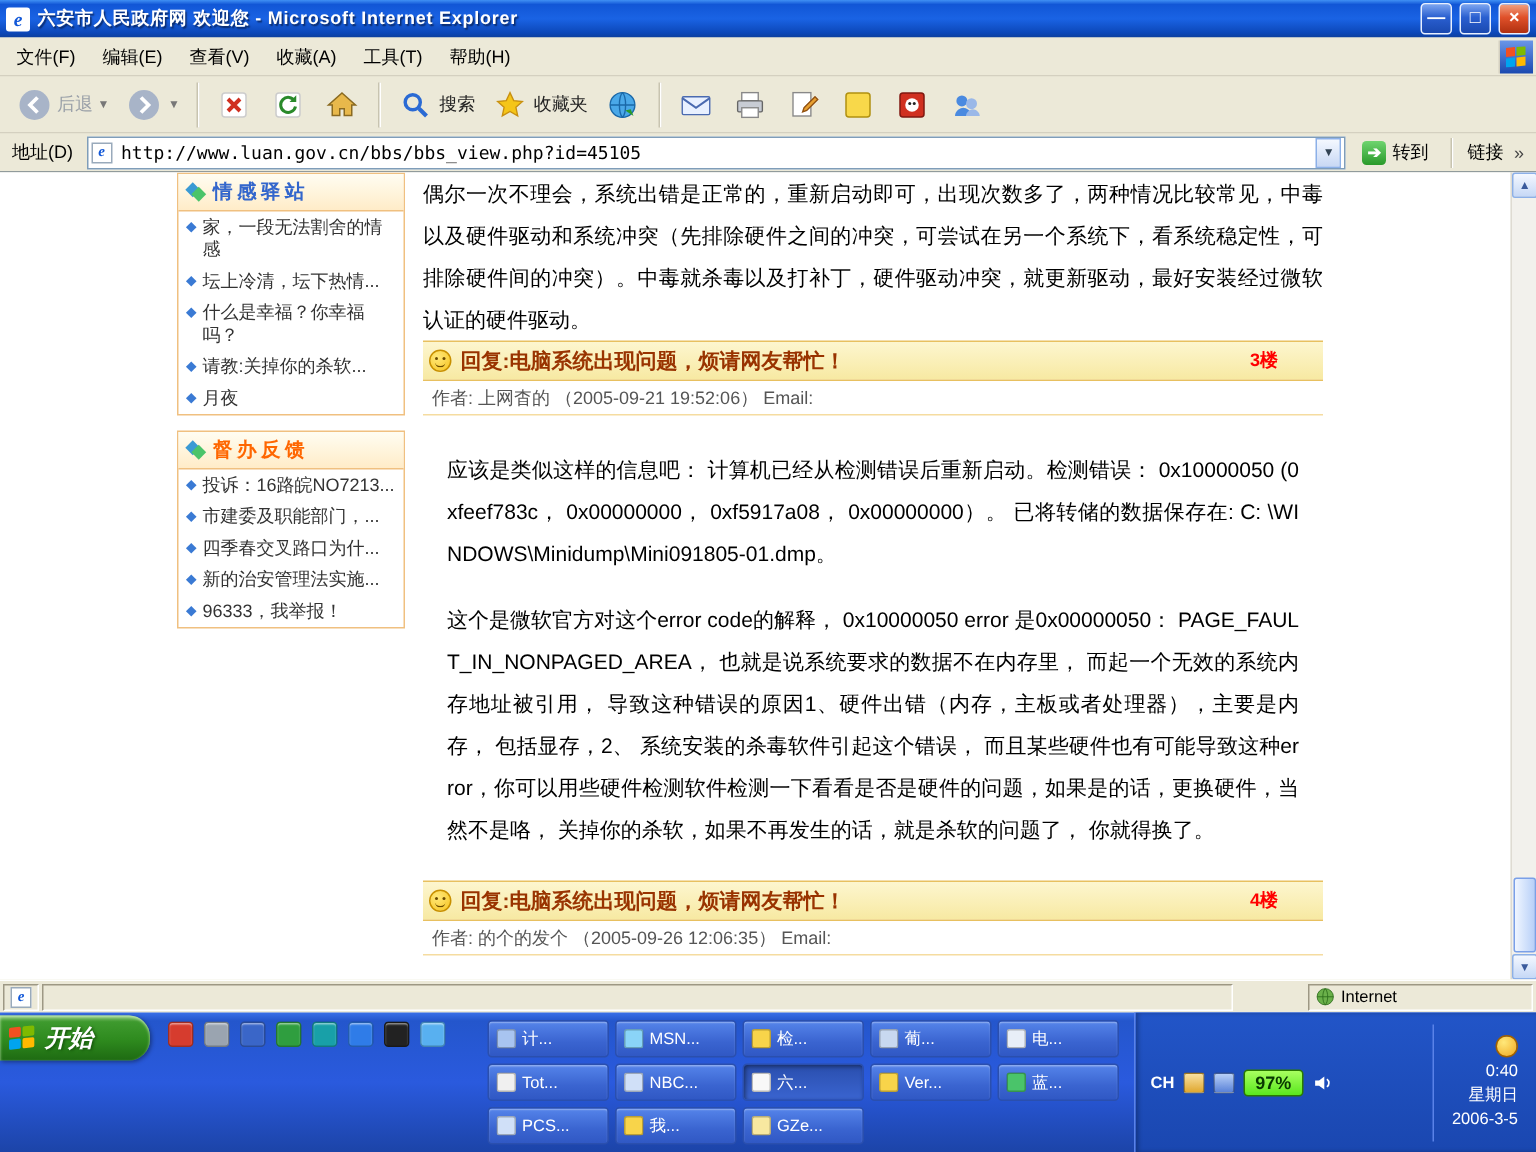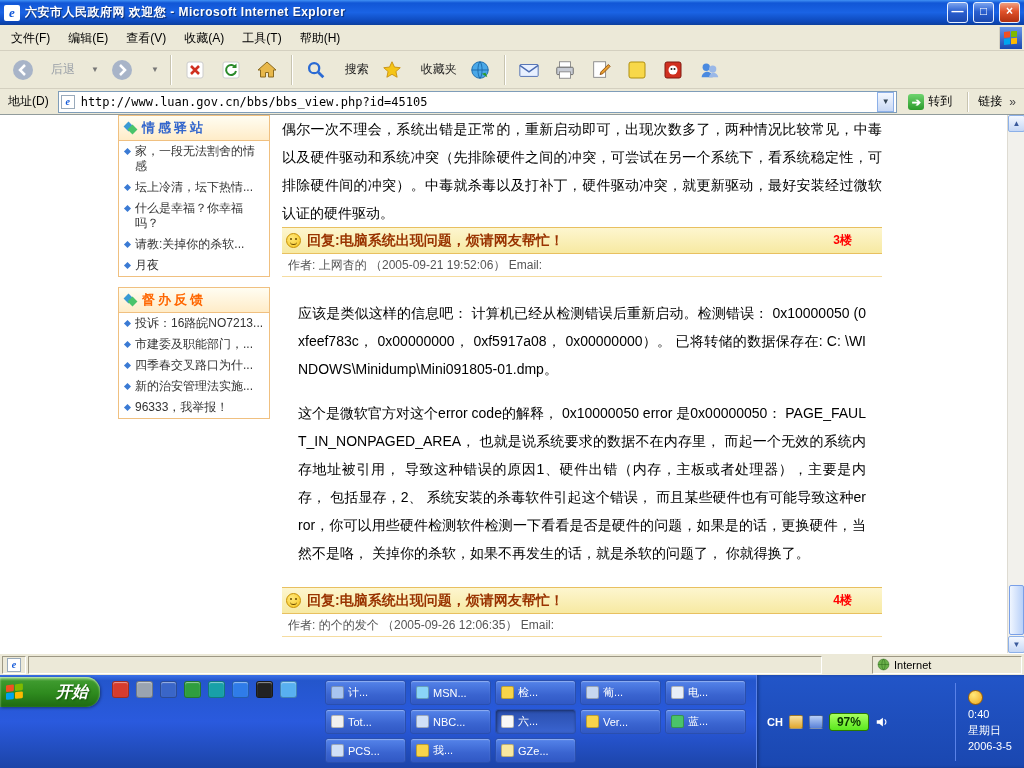--- a/index.html
+++ b/index.html
@@ -22,21 +22,21 @@
   
   .menubar{position:absolute;top:25px;left:0;width:1024px;height:26px;box-sizing:border-box;
     background:#ece9d8;border-bottom:1px solid #d4d0c0;display:flex;align-items:center;padding:0 2px;}
   .menu-item{padding:0 9px;font-size:12px;color:#000;line-height:24px;}
   .menu-flag{margin-left:auto;width:22px;height:22px;display:flex;align-items:center;justify-content:center;
     background:linear-gradient(180deg,#6a96e8,#1a49b0);border-left:1px solid #d4d0c0;}
 
   
   .toolbar{position:absolute;top:51px;left:0;width:1024px;height:38px;box-sizing:border-box;
     background:#ece9d8;border-bottom:1px solid #d4d0c0;display:flex;align-items:center;padding:0 6px;gap:3px;}
-  .tbtn{display:flex;align-items:center;gap:16px;padding:2px 4px;border-radius:3px;}
+  .tbtn{display:flex;align-items:center;gap:3px;padding:2px 4px;border-radius:3px;}
   .tbtn .lbl{font-size:12px;color:#222;}
   .tbtn .lbl.dis{color:#9aa0a8;}
   .caret{font-size:8px;color:#777;}
   .tsep{width:1px;height:30px;background:#c8c4b0;border-right:1px solid #fff;margin:0 4px;}
   .ticon{width:25px;height:25px;display:inline-flex;align-items:center;justify-content:center;}
 
   
   .addressbar{position:absolute;top:89px;left:0;width:1024px;height:26px;box-sizing:border-box;
     background:#ece9d8;border-bottom:1px solid #919b9c;display:flex;align-items:center;padding:0 4px;gap:5px;}
   .addr-label{font-size:12px;color:#000;padding:0 4px;}
@@ -109,21 +109,21 @@
   .sb-right{width:150px;font-size:11px;color:#000;margin-left:48px;}
   .sb-doc{width:14px;height:14px;background:#fff;border:1px solid #9ab;box-sizing:border-box;
     color:#1258d8;font:italic bold 10px/12px "Liberation Serif",serif;text-align:center;}
 
   
   .taskbar{position:absolute;bottom:0;left:0;width:1024px;height:93px;
     background:linear-gradient(180deg,#3a70e8 0%,#2456cc 6%,#2a5ade 50%,#1c44a8 100%);}
   .start{position:absolute;left:0;top:2px;height:30px;width:100px;box-sizing:border-box;
     border-radius:0 14px 14px 0;display:flex;align-items:center;gap:6px;padding:0 12px 0 6px;
     background:linear-gradient(180deg,#8cc87a 0%,#3e9a2e 14%,#2e8a1e 55%,#1e6a12 100%);
-    box-shadow:inset 0 1px 2px #c0e8b0, 1px 1px 3px rgba(0,0,0,.4);justify-content:space-between;}
+    box-shadow:inset 0 1px 2px #c0e8b0, 1px 1px 3px rgba(0,0,0,.4);}
   .start-lbl{color:#fff;font:bold italic 16px "Liberation Sans",sans-serif;text-shadow:1px 1px 2px #14500a;}
   .quicklaunch{position:absolute;left:112px;top:6px;display:flex;gap:7px;align-items:center;}
   .ql-ico{width:17px;height:17px;border-radius:3px;border:1px solid rgba(0,0,0,.25);box-sizing:border-box;
     box-shadow:inset 0 1px 1px rgba(255,255,255,.5);}
   .taskgrid{position:absolute;left:325px;top:5px;display:grid;
     grid-template-columns:repeat(5,81px);grid-auto-rows:25px;gap:4px;}
   .task-btn{display:flex;align-items:center;gap:4px;padding:0 5px;border-radius:3px;box-sizing:border-box;
     background:linear-gradient(180deg,#5584ea,#3a64d0 60%,#3058c4);border:1px solid #2a4fae;
     color:#fff;font-size:11px;white-space:nowrap;overflow:hidden;box-shadow:inset 0 1px 1px rgba(255,255,255,.35);}
   .task-btn.active{background:linear-gradient(180deg,#2a4fae,#3a64d0);box-shadow:inset 1px 1px 3px rgba(0,0,0,.45);}
@@ -131,21 +131,21 @@
 
   .tray{position:absolute;right:0;top:0;bottom:0;width:268px;box-sizing:border-box;
     background:linear-gradient(180deg,#2255c8,#1a47b0);border-left:1px solid #5a82e8;
     display:flex;align-items:center;box-shadow:inset 2px 0 3px rgba(0,0,0,.25);}
   .tray-icons{display:flex;align-items:center;gap:6px;padding-left:10px;}
   .tray-lang{color:#fff;font:bold 11px "Liberation Sans",sans-serif;}
   .tray-mini{width:14px;height:14px;border-radius:2px;border:1px solid rgba(0,0,0,.3);box-sizing:border-box;}
   .battery-badge{background:linear-gradient(180deg,#a8ff60,#5ae81e);border:1px solid #2a7a00;border-radius:3px;
     color:#083800;font:bold 12px/16px "Liberation Sans",sans-serif;padding:0 7px;}
   .tray-clock{margin-left:auto;height:78px;display:flex;flex-direction:column;justify-content:center;
-    align-items:flex-start;padding:0 12px;border-left:1px solid #5a82e8;color:#fff;font-size:11px;line-height:16px;}
+    align-items:flex-end;padding:0 12px;border-left:1px solid #5a82e8;color:#fff;font-size:11px;line-height:16px;}
   .clock-ico{width:15px;height:15px;border-radius:50%;background:radial-gradient(circle at 35% 30%,#ffe87a,#f0a820);
     border:1px solid #a06000;box-sizing:border-box;margin-bottom:1px;}
 </style>
 </head>
 <body>
 
 <div class="titlebar">
   <span class="app-icon">e</span>
   <span class="title-text">六安市人民政府网 欢迎您 - Microsoft Internet Explorer</span>
   <span class="winbtn min">—</span>

